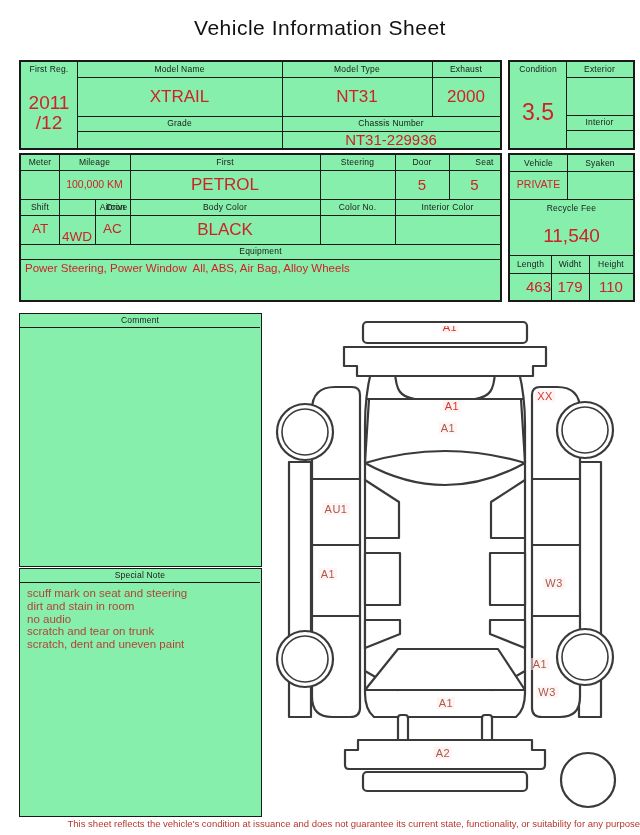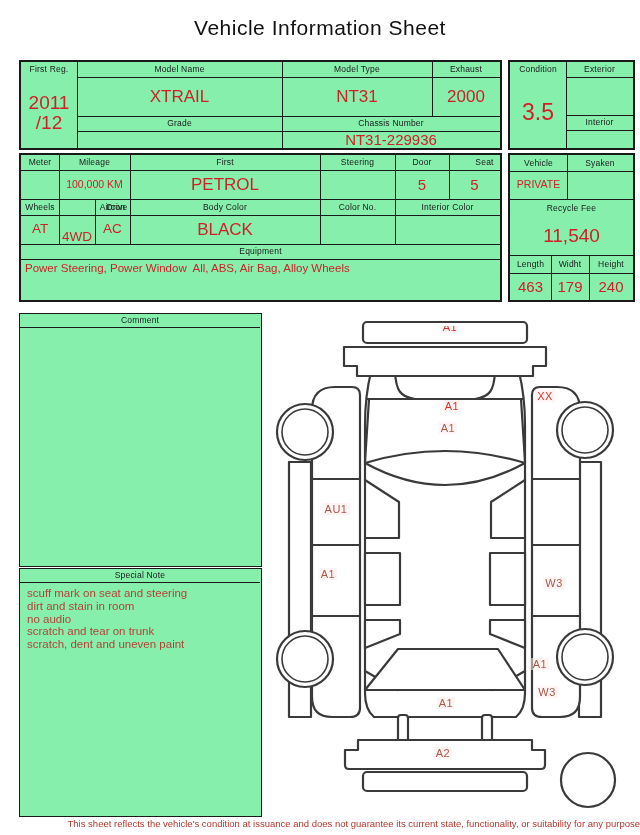--- a/index.html
+++ b/index.html
@@ -106,21 +106,21 @@
   <div class="cell hdr" style="left:374px;top:0;width:54px;height:15px;">Door</div>
   <div class="cell hdr" style="left:428px;top:0;width:71px;height:15px;">Seat</div>
 
   <div class="cell val" style="left:0;top:15px;width:38px;height:29px;font-size:10.5px;"></div>
   <div class="cell val" style="left:38px;top:15px;width:71px;height:29px;font-size:10.5px;">100,000 KM</div>
   <div class="cell val" style="left:109px;top:15px;width:190px;height:29px;font-size:17px;">PETROL</div>
   <div class="cell val" style="left:299px;top:15px;width:75px;height:29px;font-size:13px;"></div>
   <div class="cell val" style="left:374px;top:15px;width:54px;height:29px;font-size:15px;">5</div>
   <div class="cell val" style="left:428px;top:15px;width:51px;height:29px;font-size:15px;">5</div>
 
-  <div class="cell hdr" style="left:0;top:44px;width:38px;height:16px;">Wheels</div>
+  <div class="cell hdr" style="left:0;top:44px;width:38px;height:16px;">Shift</div>
   <div class="cell hdr" style="left:38px;top:44px;width:36px;height:16px;padding-left:40px;">Drive</div>
   <div class="cell hdr" style="left:74px;top:44px;width:35px;height:16px;">Aircon</div>
   <div class="cell hdr" style="left:109px;top:44px;width:190px;height:16px;">Body Color</div>
   <div class="cell hdr" style="left:299px;top:44px;width:75px;height:16px;">Color No.</div>
   <div class="cell hdr" style="left:374px;top:44px;width:105px;height:16px;">Interior Color</div>
 
   <div class="cell val" style="left:0;top:60px;width:38px;height:29px;font-size:13.5px;">AT</div>
   <div class="cell val" style="left:38px;top:68px;width:36px;height:29px;font-size:13.5px;">4WD</div>
   <div class="cell val" style="left:74px;top:60px;width:35px;height:29px;font-size:13.5px;">AC</div>
   <div class="cell val" style="left:109px;top:60px;width:190px;height:29px;font-size:17px;">BLACK</div>
@@ -144,23 +144,23 @@
   <div class="cell hdr" style="left:57px;top:0;width:66px;height:16px;">Syaken</div>
   <div class="cell val" style="left:0;top:16px;width:57px;height:28px;font-size:10.5px;">PRIVATE</div>
   <div class="cell val" style="left:57px;top:16px;width:66px;height:28px;font-size:10.5px;"></div>
 
   <div class="cell hdr" style="left:0;top:44px;width:123px;height:18px;">Recycle Fee</div>
   <div class="cell val" style="left:0;top:62px;width:123px;height:38px;font-size:19px;">11,540</div>
 
   <div class="cell hdr" style="left:0;top:100px;width:41px;height:18px;">Length</div>
   <div class="cell hdr" style="left:41px;top:100px;width:38px;height:18px;">Widht</div>
   <div class="cell hdr" style="left:79px;top:100px;width:44px;height:18px;">Height</div>
-  <div class="cell val" style="left:0;top:118px;width:41px;height:27px;font-size:15px;">463</div>
+  <div class="cell val" style="left:8px;top:118px;width:41px;height:27px;font-size:15px;">463</div>
   <div class="cell val" style="left:41px;top:118px;width:38px;height:27px;font-size:15px;">179</div>
-  <div class="cell val" style="left:79px;top:118px;width:44px;height:27px;font-size:15px;">240</div>
+  <div class="cell val" style="left:79px;top:118px;width:44px;height:27px;font-size:15px;">110</div>
 </div>
 
 <div class="box" style="left:19px;top:313px;width:243px;height:254px;border-width:1.5px;">
   <div class="cell hdr" style="left:0;top:0;width:240px;height:13px;">Comment</div>
   <div class="hline" style="left:0;top:13px;width:240px;"></div>
   <div class="abs notes" style="left:7px;top:18px;width:226px;"></div>
 </div>
 
 <div class="box" style="left:19px;top:568px;width:243px;height:249px;border-width:1.5px;">
   <div class="cell hdr" style="left:0;top:0;width:240px;height:13px;">Special Note</div>

